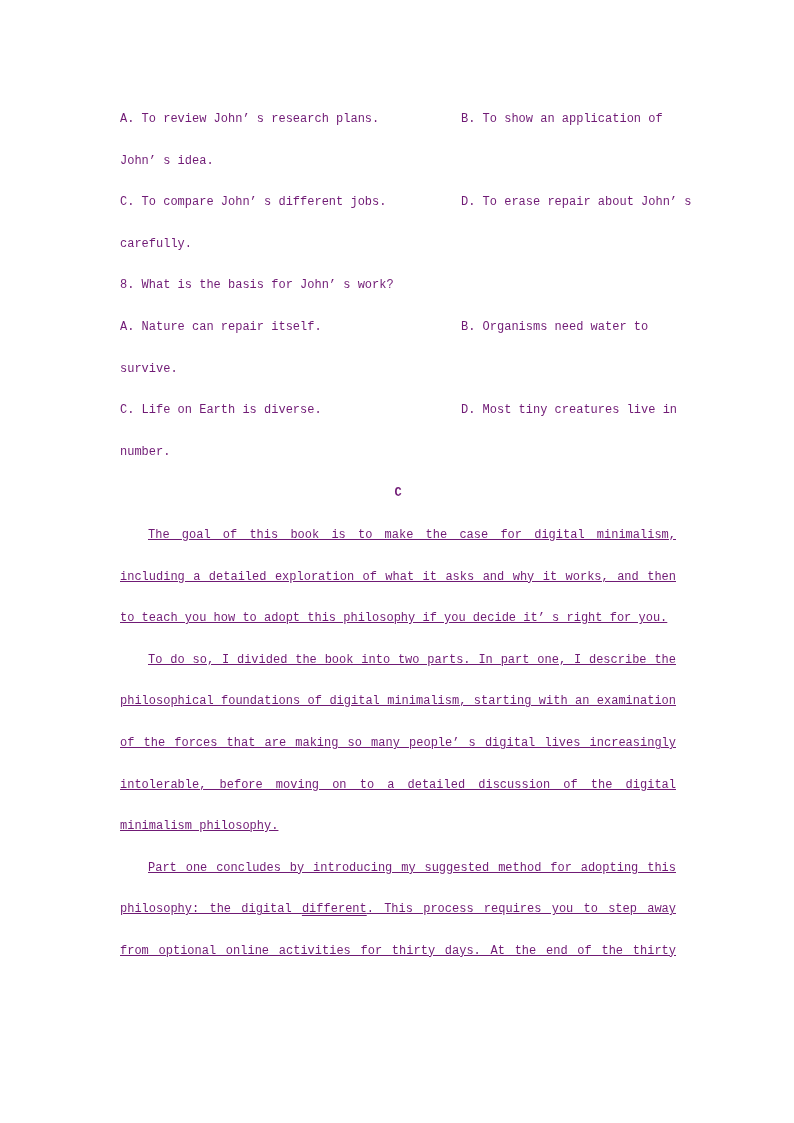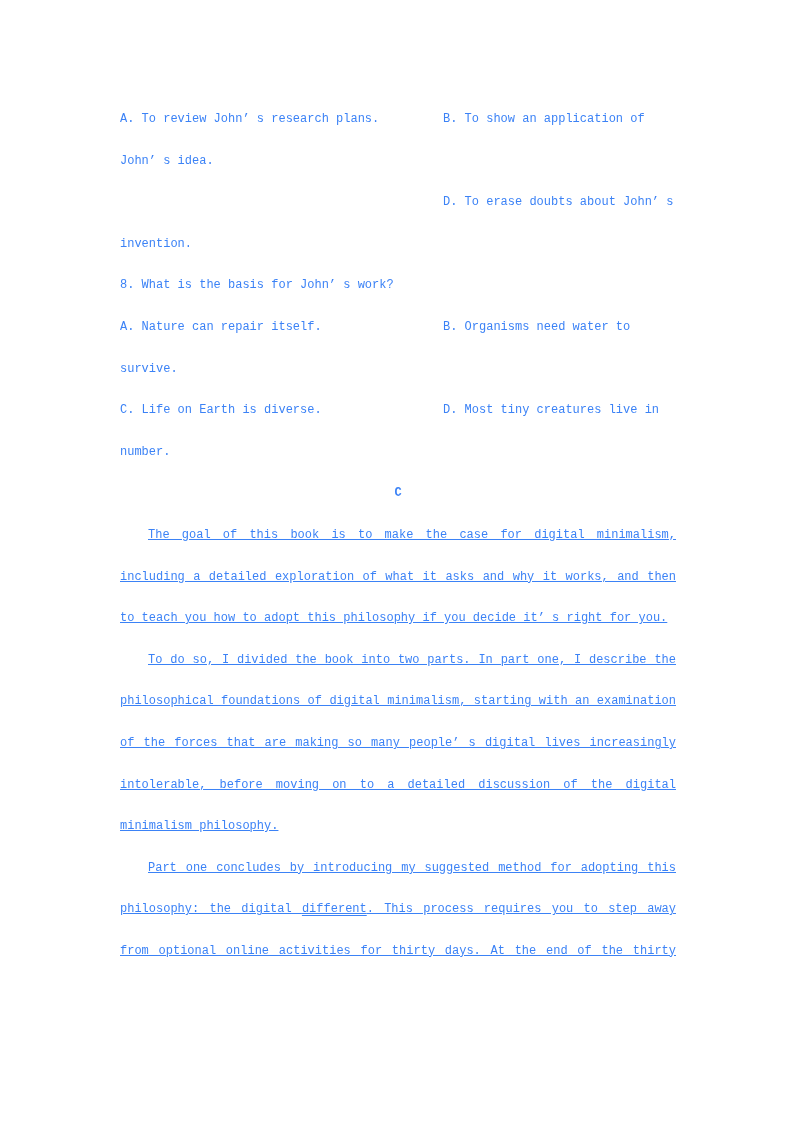--- a/index.html
+++ b/index.html
@@ -8,40 +8,40 @@
     background: #ffffff;
   }
   .page {
     position: relative;
     width: 794px;
     height: 969px;
     background: #ffffff;
     overflow: hidden;
     font-family: "Liberation Mono", "DejaVu Sans Mono", monospace;
     font-size: 12px;
-    color: #3b82f6;
+    color: #701a75;
   }
   .content {
     position: absolute;
     left: 120px;
     top: 99px;
     width: 556px;
   }
   .row {
     position: relative;
     height: 41.6px;
     line-height: 41.6px;
     white-space: nowrap;
   }
   .opt-left {
     display: inline-block;
   }
   .opt-right {
     position: absolute;
-    left: 323px;
+    left: 341px;
     top: 0;
   }
   .section-label {
     height: 41.6px;
     line-height: 41.6px;
     text-align: center;
     font-weight: bold;
   }
   .para {
     margin: 0;
@@ -63,24 +63,25 @@
 
     <div class="row">
       <span class="opt-left">A. To review John’ s research plans.</span>
       <span class="opt-right">B. To show an application of</span>
     </div>
     <div class="row">
       <span class="opt-left">John’ s idea.</span>
       <span class="opt-right"></span>
     </div>
     <div class="row">
-      <span class="opt-right">D. To erase doubts about John’ s</span>
+      <span class="opt-left">C. To compare John’ s different jobs.</span>
+      <span class="opt-right">D. To erase repair about John’ s</span>
     </div>
     <div class="row">
-      <span class="opt-left">invention.</span>
+      <span class="opt-left">carefully.</span>
       <span class="opt-right"></span>
     </div>
     <div class="row">
       <span class="opt-left">8. What is the basis for John’ s work?</span>
       <span class="opt-right"></span>
     </div>
     <div class="row">
       <span class="opt-left">A. Nature can repair itself.</span>
       <span class="opt-right">B. Organisms need water to</span>
     </div>

